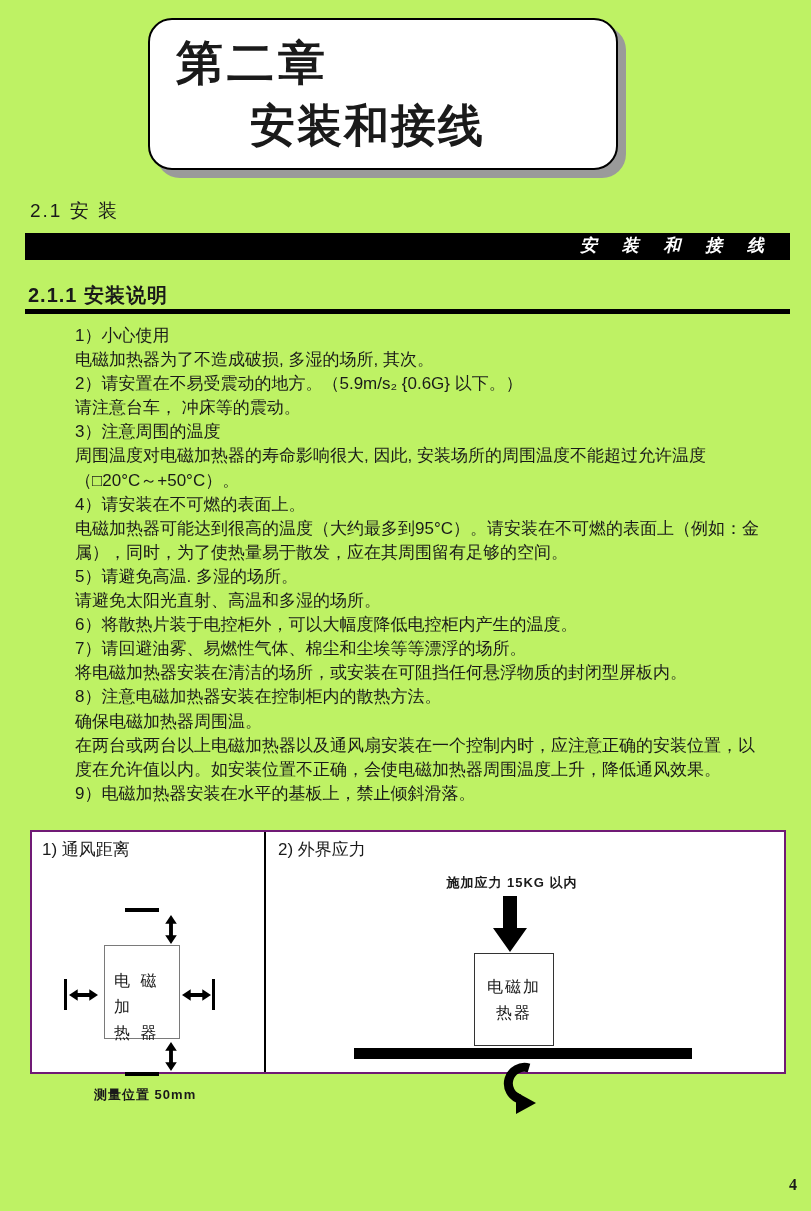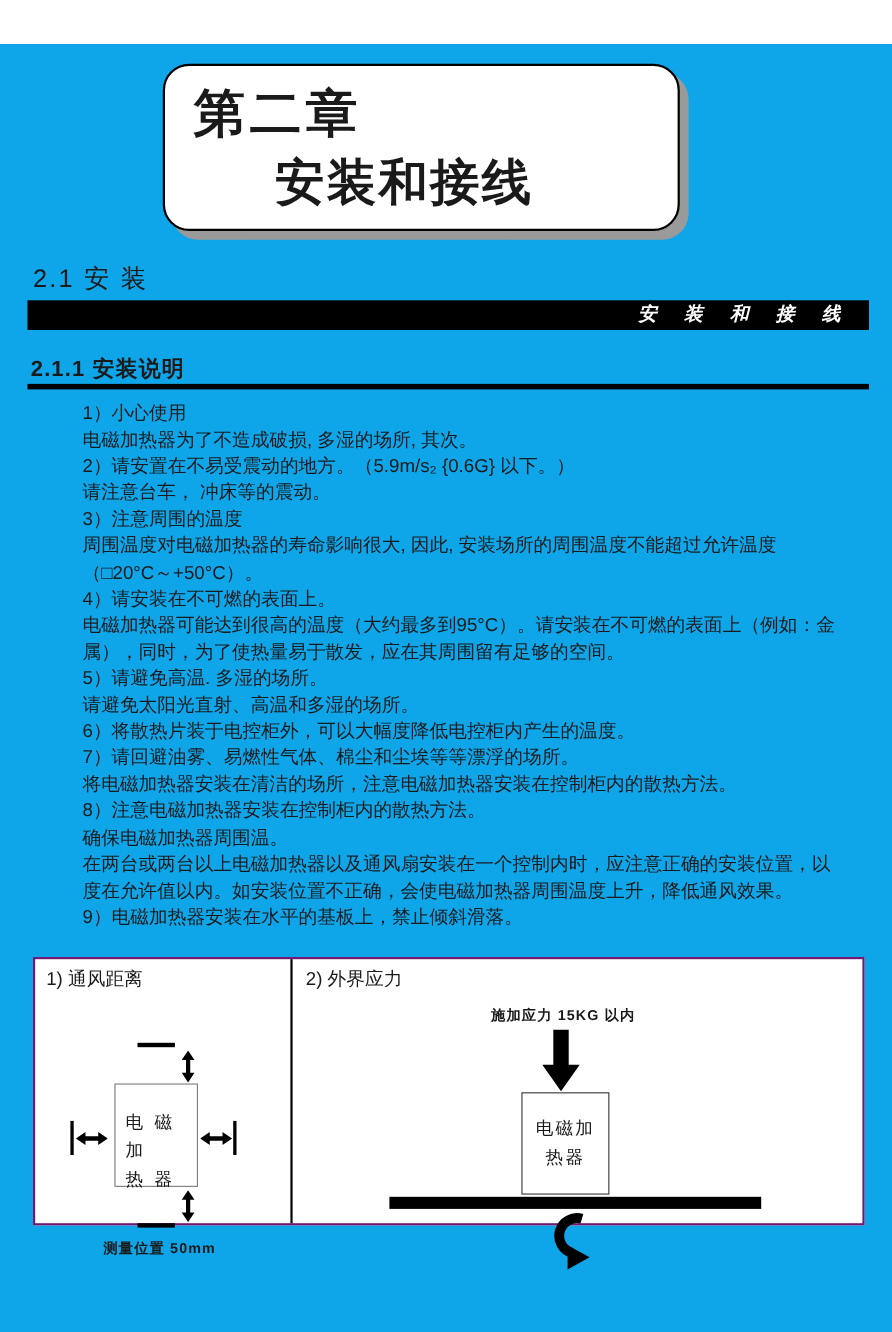--- a/index.html
+++ b/index.html
@@ -5,21 +5,21 @@
   * { margin: 0; padding: 0; box-sizing: border-box; }
   html, body { width: 811px; background: #ffffff; }
   body {
     font-family: "Liberation Sans", sans-serif;
     color: #1a1a1a;
     position: relative;
     width: 811px;
     height: 1211px;
     overflow: hidden;
   }
-  .page { position: absolute; inset: 0; background: #0ea5e9; margin-top: 40px; }
+  .page { position: absolute; inset: 0; background: #bef264; }
 
   
   .chapter-box {
     position: absolute;
     left: 148px; top: 18px;
     width: 470px; height: 152px;
     background: #ffffff;
     border: 2.5px solid #000;
     border-radius: 24px;
     box-shadow: 8px 8px 0 #9a9a9a;
@@ -29,21 +29,21 @@
     font-size: 47px; font-weight: bold; letter-spacing: 4px;
   }
   .chapter-line2 {
     position: absolute; left: 100px; top: 76px;
     font-size: 45px; font-weight: bold; letter-spacing: 2px;
   }
 
   
   .section-heading {
     position: absolute; left: 30px; top: 198px;
-    font-size: 23px; letter-spacing: 2px;
+    font-size: 19px; letter-spacing: 2px;
   }
   .banner {
     position: absolute; left: 25px; top: 233px;
     width: 765px; height: 27px;
     background: #000;
     color: #fff;
     font-size: 17px; font-weight: bold; font-style: italic;
     letter-spacing: 10px;
     text-align: right;
     line-height: 26px;
@@ -155,21 +155,21 @@
     <p>3）注意周围的温度</p>
     <p>周围温度对电磁加热器的寿命影响很大, 因此, 安装场所的周围温度不能超过允许温度</p>
     <p>（□20°C～+50°C）。</p>
     <p>4）请安装在不可燃的表面上。</p>
     <p>电磁加热器可能达到很高的温度（大约最多到95°C）。请安装在不可燃的表面上（例如：金</p>
     <p>属），同时，为了使热量易于散发，应在其周围留有足够的空间。</p>
     <p>5）请避免高温. 多湿的场所。</p>
     <p>请避免太阳光直射、高温和多湿的场所。</p>
     <p>6）将散热片装于电控柜外，可以大幅度降低电控柜内产生的温度。</p>
     <p>7）请回避油雾、易燃性气体、棉尘和尘埃等等漂浮的场所。</p>
-    <p>将电磁加热器安装在清洁的场所，注意电磁加热器安装在控制柜内的散热方法。</p>
+    <p>将电磁加热器安装在清洁的场所，或安装在可阻挡任何悬浮物质的封闭型屏板内。</p>
     <p>8）注意电磁加热器安装在控制柜内的散热方法。</p>
     <p>确保电磁加热器周围温。</p>
     <p>在两台或两台以上电磁加热器以及通风扇安装在一个控制内时，应注意正确的安装位置，以</p>
     <p>度在允许值以内。如安装位置不正确，会使电磁加热器周围温度上升，降低通风效果。</p>
     <p>9）电磁加热器安装在水平的基板上，禁止倾斜滑落。</p>
   </div>
 
   <div class="figure">
     <div class="panel-divider"></div>
 

